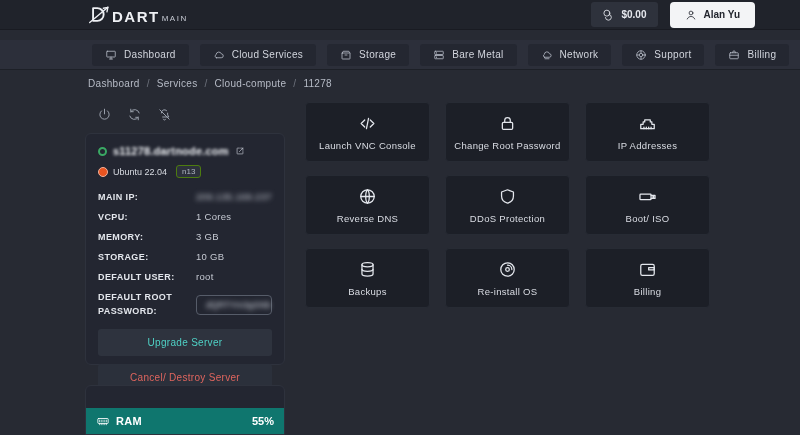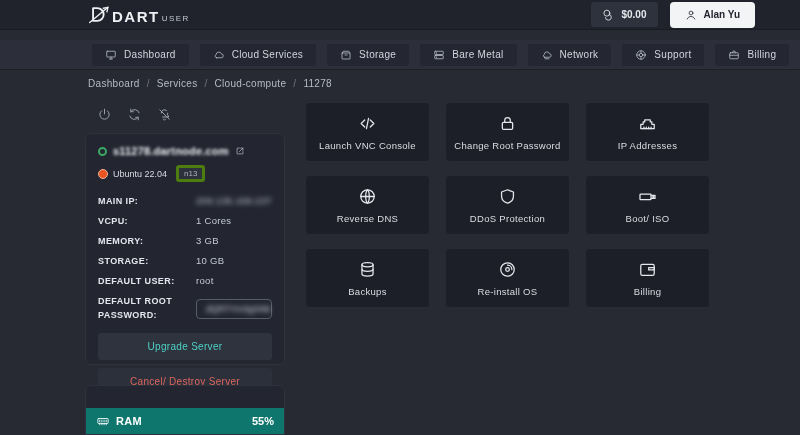--- a/index.html
+++ b/index.html
@@ -66,21 +66,21 @@
     padding:11px 12px;
   }
   .host-row { display:flex; align-items:center; gap:6px; }
   .status-dot { width:9px; height:9px; border-radius:50%; border:2px solid #3aa864; }
   .hostname { font-size:11px; font-weight:bold; color:#eff1f5; letter-spacing:.2px; }
   .ext-link { color:#c3c7d1; }
   .ext-link svg { width:10px; height:10px; }
   .os-row { display:flex; align-items:center; gap:5px; margin-top:8px; }
   .ubuntu-dot { width:10px; height:10px; border-radius:50%; background:#e95420; border:1.5px solid #f2b09a; }
   .os-name { font-size:9px; color:#d8dbe2; }
-  .node-badge { font-size:8px; color:#aeb4c0; background:#2d313c; border:3px solid #4d7c0f; border-radius:3px; padding:1px 5px; margin-left:4px; }
+  .node-badge { font-size:8px; color:#aeb4c0; background:#2d313c; border:1px solid #4d7c0f; border-radius:3px; padding:1px 5px; margin-left:4px; }
 
   .specs { margin-top:13px; }
   .spec-row { display:flex; align-items:center; margin-bottom:9px; }
   .spec-label { width:98px; flex:none; font-size:9px; font-weight:bold; color:#e3e6ec; letter-spacing:.4px; }
   .spec-value { font-size:9.5px; color:#c6cad3; letter-spacing:.3px; }
   .pw-row { display:flex; align-items:center; margin-top:2px; }
   .pw-label { width:98px; flex:none; font-size:9px; font-weight:bold; color:#e3e6ec; letter-spacing:.4px; line-height:1.5; }
   .pw-box {
     border:1px solid #565c69; border-radius:4px; padding:4px 9px;
     font-size:9px; color:#cdd1da; min-width:76px; text-align:center; cursor:pointer;
@@ -127,21 +127,21 @@
 <body>
 
 <header class="header">
   <div class="logo">
     <svg width="22" height="19" viewBox="0 0 26 22">
       <path d="M6 3.5h5a7.5 7.5 0 0 1 0 15H6z" stroke-width="2.2"></path>
       <path d="M2 20.5 23.5 2.5" stroke-width="1.6"></path>
       <path d="M23.5 2.5l-5.4 1.1M23.5 2.5l-1.1 5.4" stroke-width="1.6"></path>
     </svg>
     <span class="logo-dart">DART</span>
-    <span class="logo-node">USER</span>
+    <span class="logo-node">MAIN</span>
   </div>
   <div class="header-right">
     <button class="balance-btn">
       <svg width="13" height="13" viewBox="0 0 24 24">
         <circle cx="9" cy="9.5" r="5.5"></circle>
         <path d="M13.2 11.7a5.5 5.5 0 1 1-6.9 6"></path>
       </svg>
       <span>$0.00</span>
     </button>
     <button class="user-btn">

